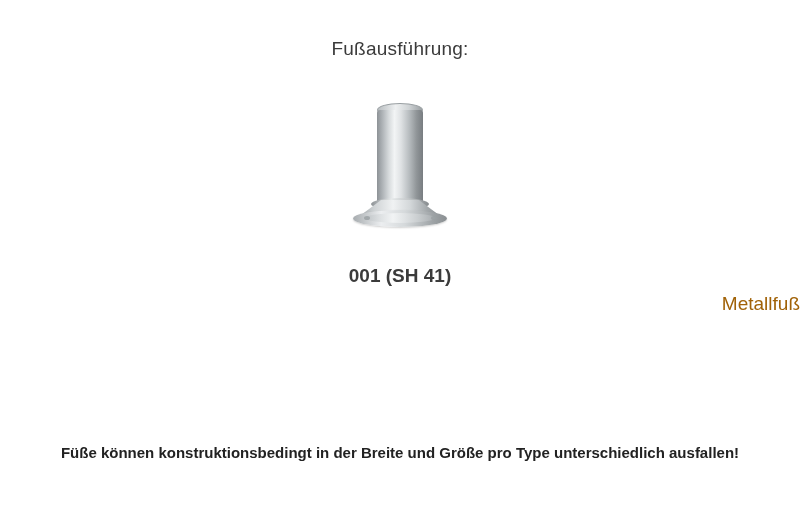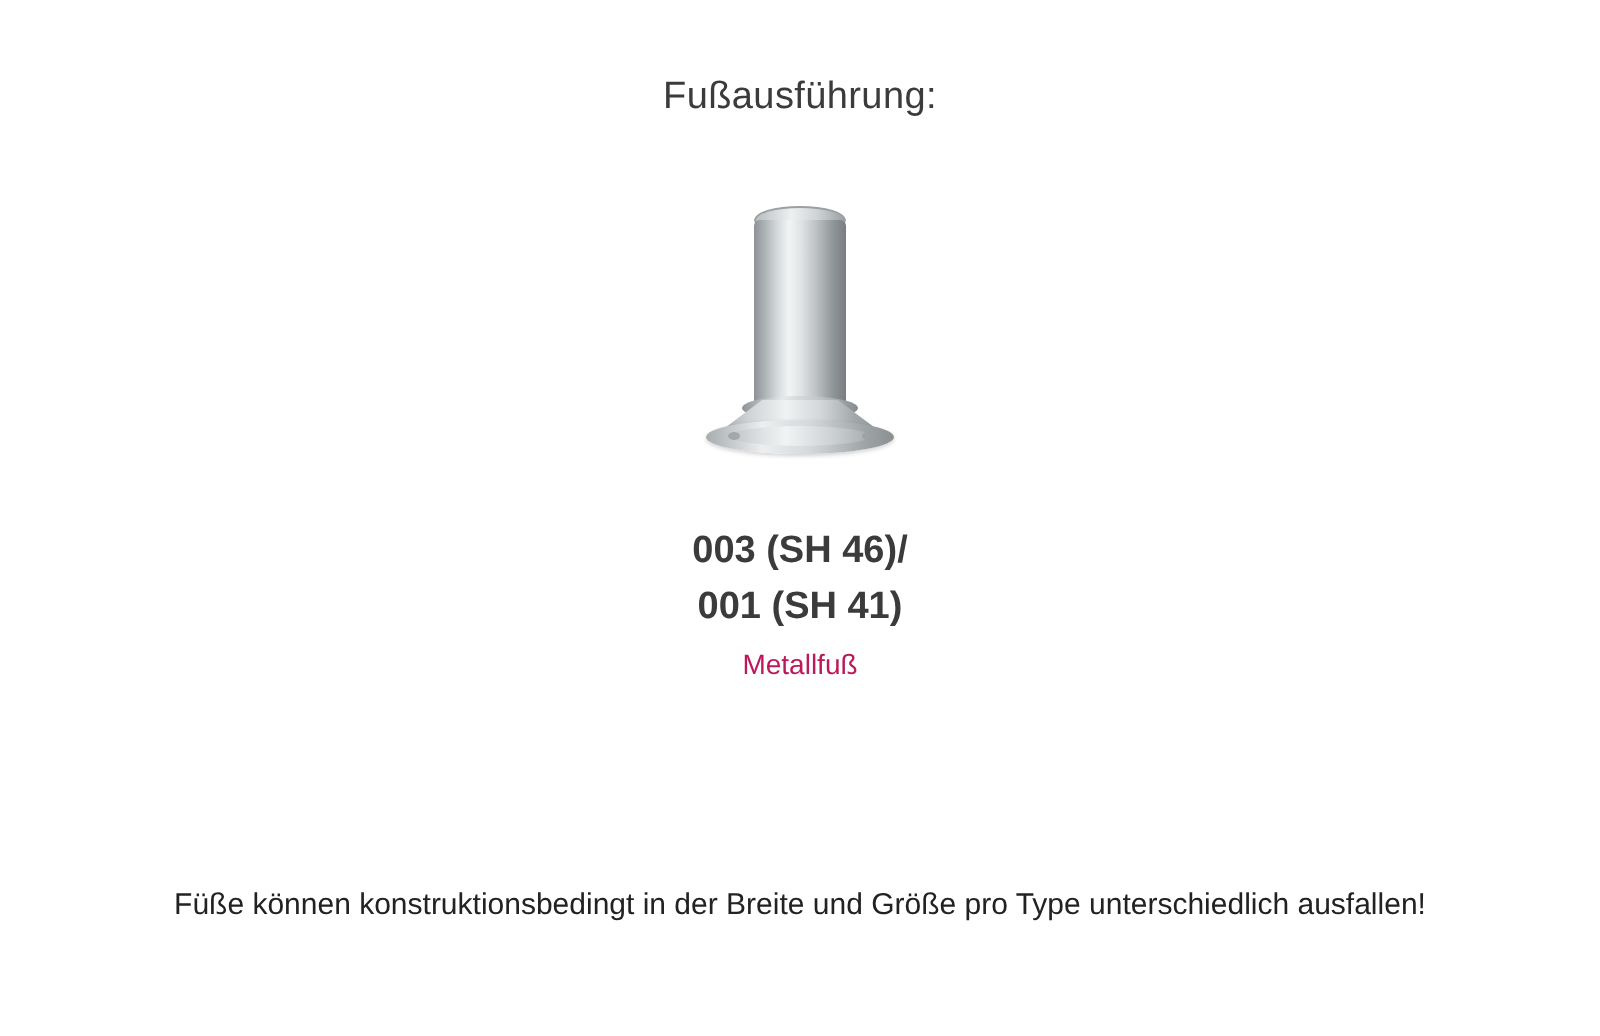--- a/index.html
+++ b/index.html
@@ -142,34 +142,35 @@
     width: 800px;
     text-align: center;
     line-height: 28px;
   }
   .caption .code {
     font-size: 19px;
     font-weight: bold;
     color: #3b3b3b;
   }
   .caption .desc {
-    font-size: 14px;
+    font-size: 19px;
     font-weight: 400;
-    color: #be185d;
+    color: #a16207;
+    text-align: right;
   }
 
   
   .footnote {
     position: absolute;
     top: 444px;
     left: 0;
     width: 800px;
     text-align: center;
     font-size: 15px;
-    font-weight: normal;
+    font-weight: bold;
     color: #222222;
   }
 </style>
 </head>
 <body>
 
 <div class="page">
 
   <div class="heading">Fußausführung:</div>
 
@@ -180,20 +181,19 @@
       <div class="leg-collar"></div>
       <div class="base-cone"></div>
       <div class="base-plate"></div>
       <div class="base-plate-inner"></div>
       <div class="screw-left"></div>
       <div class="screw-right"></div>
     </div>
   </div>
 
   <div class="caption">
-    <div class="code">003 (SH 46)/</div>
     <div class="code">001 (SH 41)</div>
     <div class="desc">Metallfuß</div>
   </div>
 
   <div class="footnote">Füße können konstruktionsbedingt in der Breite und Größe pro Type unterschiedlich ausfallen!</div>
 
 </div>
 
 </body></html>

